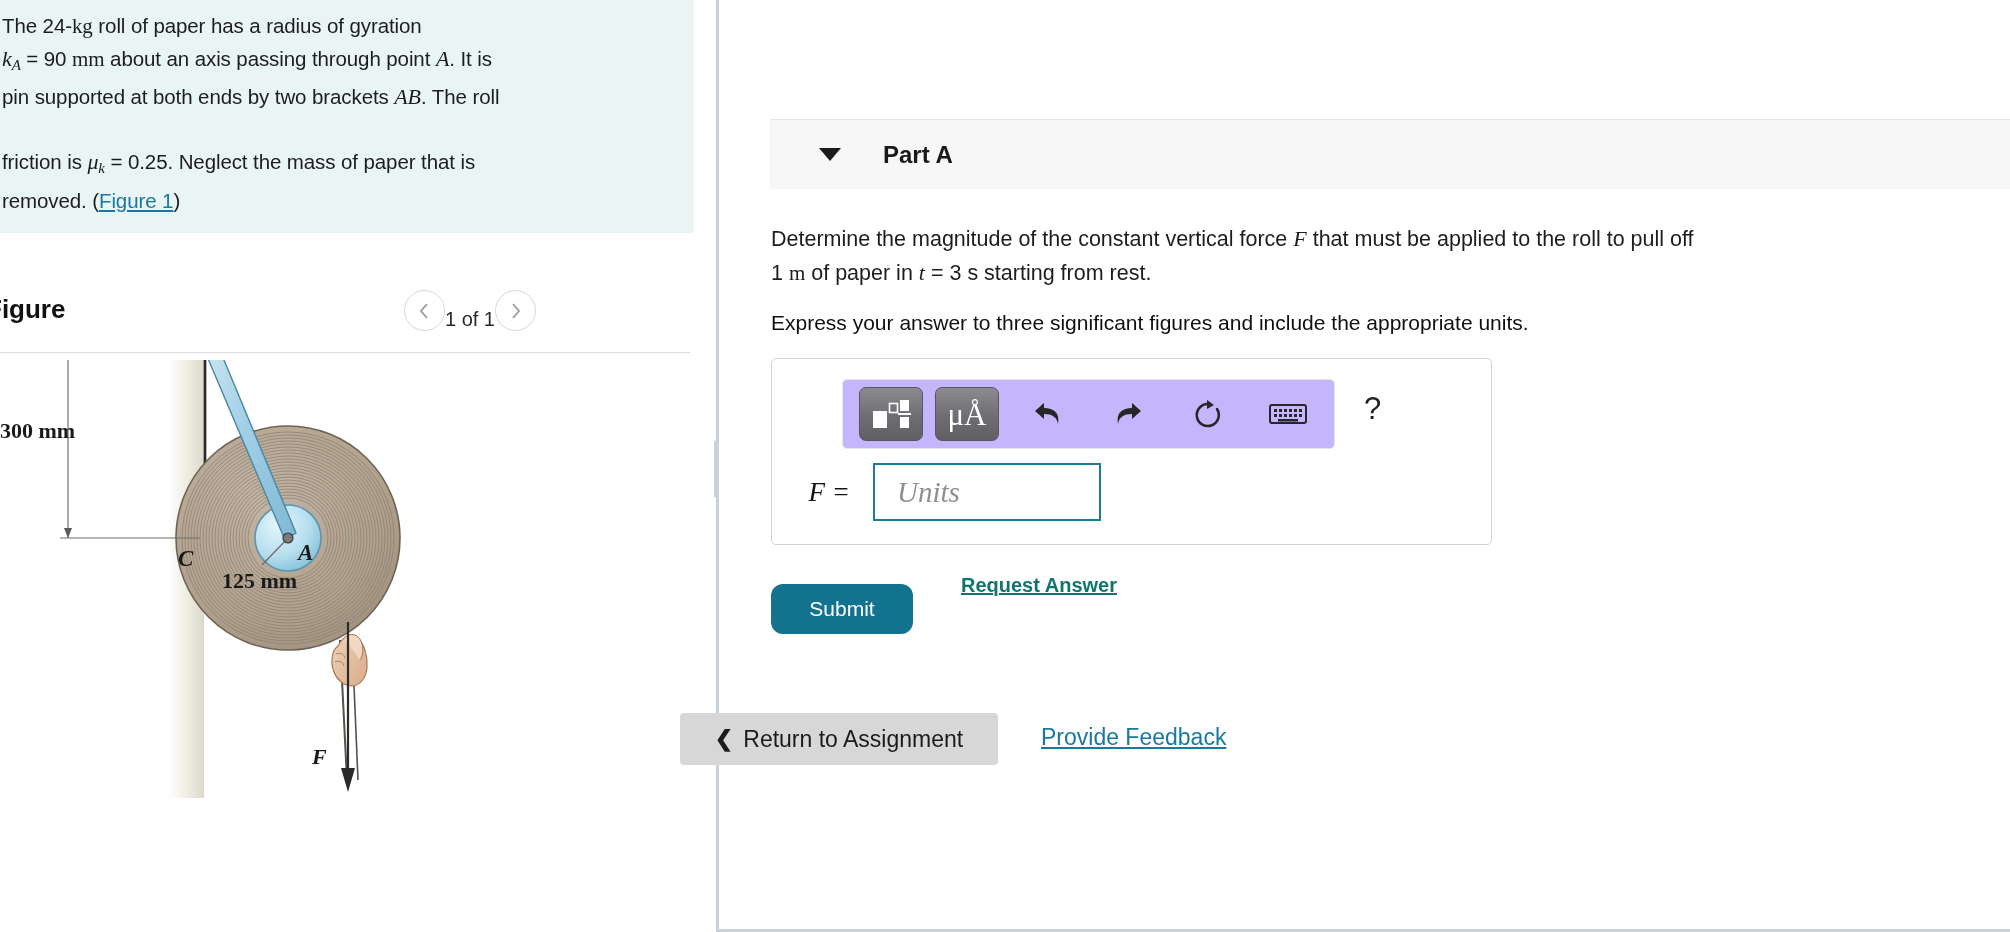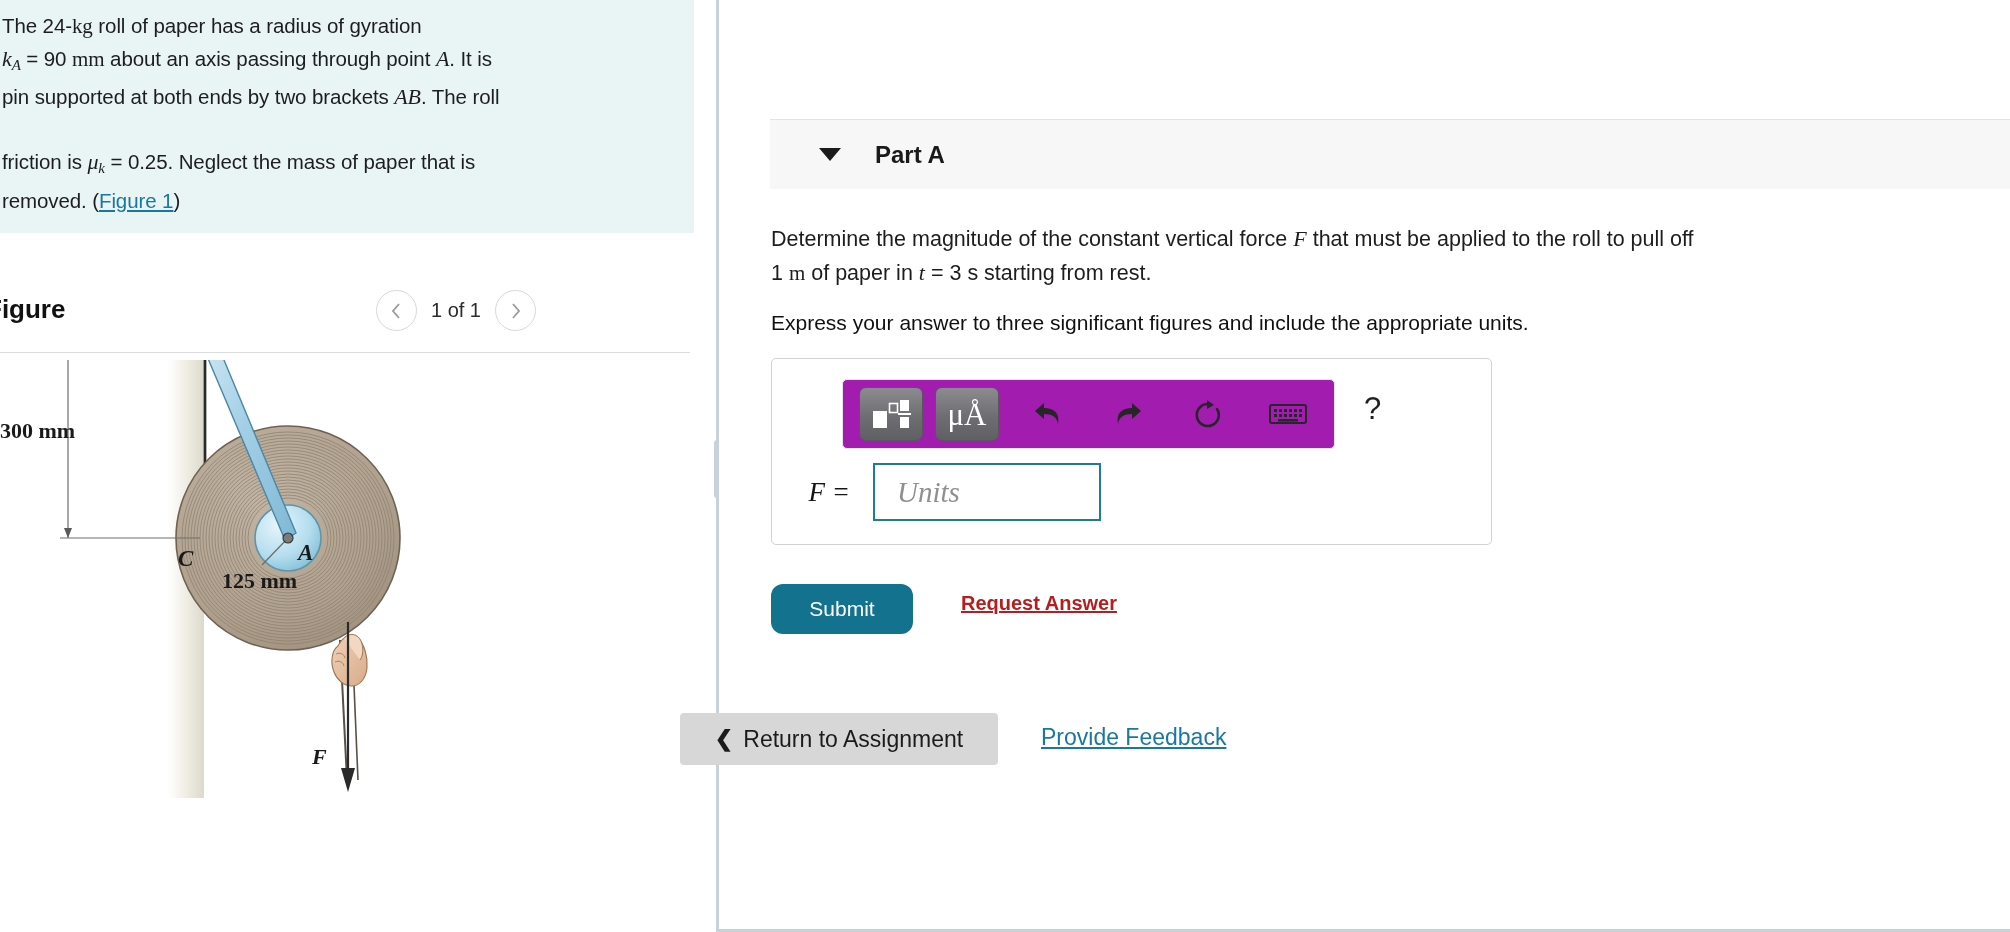--- a/index.html
+++ b/index.html
@@ -37,21 +37,21 @@
   .figlink { color: #1878a0; }
 
   .figure-header {
     position: absolute; left: 0; top: 290px;
     width: 718px; height: 62px;
   }
   .figure-title {
     position: absolute; left: -14px; top: 4px;
     font-size: 26px; font-weight: bold; color: #111;
   }
-  .fig-nav { position: absolute; right: 182px; top: 0px; display:flex; align-items:center; gap: 14px; }
+  .fig-nav { position: absolute; right: 182px; top: 0px; display:flex; align-items:flex-end; }
   .navbtn {
     width: 41px; height: 41px; border-radius: 50%;
     border: 1px solid #d8d8d8; background: #fff;
     display:flex; align-items:center; justify-content:center;
     color: #8a8a8a; font-size: 19px;
   }
   .navcount { font-size: 20px; color: #2b2b2b; }
   .fig-divider {
     position: absolute; left: 0; top: 352px; width: 690px; height: 1px; background: #dcdcdc;
   }
@@ -70,21 +70,21 @@
 
   
   .right-panel {
     position: absolute; left: 719px; top: 0; width: 1291px; height: 932px; background:#fff;
   }
   .part-header {
     position:absolute; left: 51px; top: 119px;
     width: 1240px; height: 70px;
     background: #f7f7f7;
     border-top: 1px solid #e3e3e3;
-    display:flex; align-items:center;
+    display:flex; align-items:center;gap:8px;
   }
   .caret {
     width: 0; height: 0;
     border-left: 11px solid transparent;
     border-right: 11px solid transparent;
     border-top: 13px solid #1b1b1b;
     margin-left: 49px;
   }
   .part-label { margin-left: 34px; font-size: 24px; font-weight: bold; color:#1a1a1a; }
 
@@ -99,21 +99,21 @@
   }
 
   .answer-box {
     position:absolute; left: 52px; top: 358px;
     width: 721px; height: 187px;
     border: 1px solid #d2d2d2; border-radius: 5px; background:#fff;
   }
   .toolbar {
     position:absolute; left: 70px; top: 20px;
     width: 493px; height: 70px;
-    background: #a21caf; border: 1px solid #e6e6e6; border-radius: 5px;
+    background: #c4b5fd; border: 1px solid #e6e6e6; border-radius: 5px;
     display:flex; align-items:center;
   }
   .tb-btn {
     width: 64px; height: 54px; border-radius: 7px;
     background: linear-gradient(180deg,#8b8b90 0%,#6d6d72 55%,#5f5f64 100%);
     border: 1px solid #58585c;
     display:flex; align-items:center; justify-content:center;
     margin-left: 12px;
     position: relative;
   }
@@ -140,22 +140,22 @@
   .inp-units { width: 228px; margin-left: 7px; }
 
   .submit-btn {
     position:absolute; left: 52px; top: 584px;
     width: 142px; height: 50px; background:#13738f;
     color:#fff; font-size: 21px;
     display:flex; align-items:center; justify-content:center;
     border-radius: 12px;
   }
   .request-link {
-    position:absolute; left: 242px; top: 592px;
-    font-size: 20px; font-weight: bold; color:#b91c1c;
+    position:absolute; left: 242px; top: 574px;
+    font-size: 20px; font-weight: bold; color:#0f766e;
   }
 
   .return-btn {
     position:absolute; left: -39px; top: 713px;
     width: 318px; height: 52px; background:#d7d7d7; border-radius: 4px;
     display:flex; align-items:center; justify-content:center;
     font-size: 23px; color:#1b1b1b; gap: 10px;
   }
   .chev-left { font-size: 22px; font-weight: bold; }
   .feedback-link {

